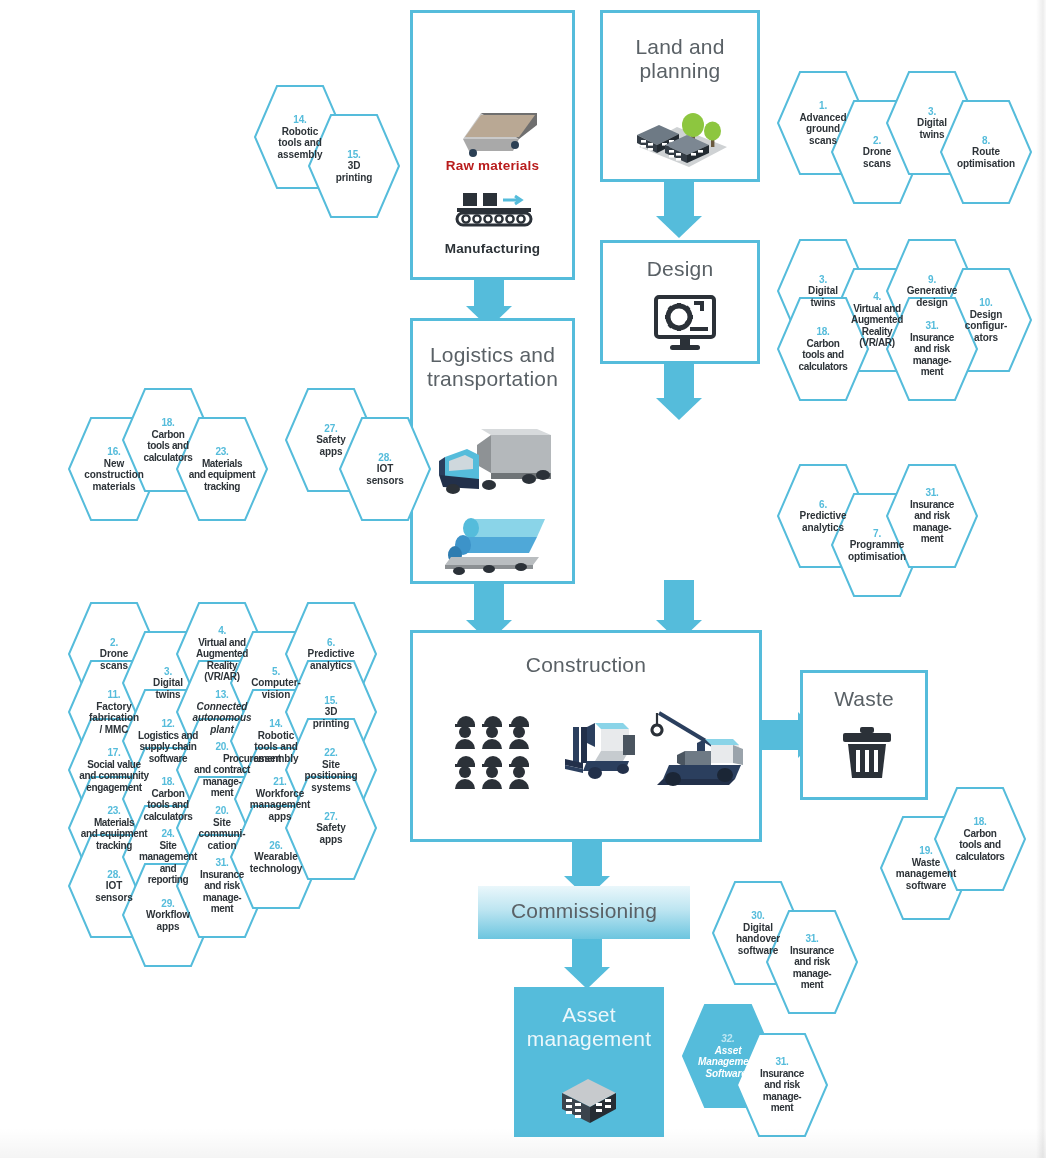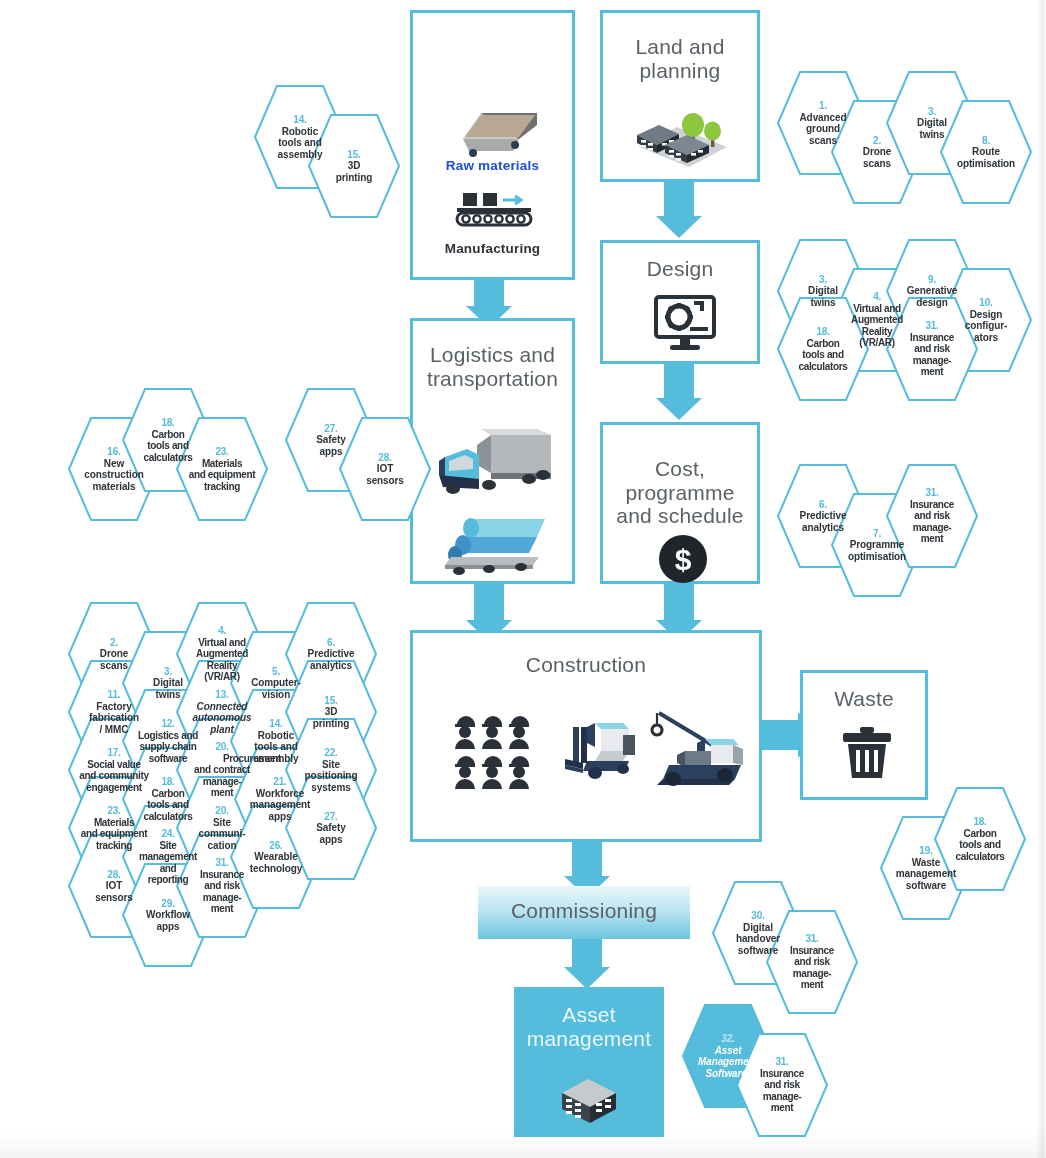--- a/index.html
+++ b/index.html
@@ -85,21 +85,21 @@
     <div class="ic" style="left:38px;top:92px;">
       <svg width="92" height="52" viewBox="0 0 92 52">
         <polygon points="12,34 30,8 86,8 68,34" fill="#c9c9c9"></polygon>
         <polygon points="12,34 68,34 62,46 18,46" fill="#a9a9a9"></polygon>
         <polygon points="30,8 86,8 86,20 68,34" fill="#6f6f6f"></polygon>
         <polygon points="30,10 84,10 68,32 14,32" fill="#b9a894"></polygon>
         <circle cx="22" cy="48" r="4" fill="#2b3f54"></circle>
         <circle cx="64" cy="40" r="4" fill="#2b3f54"></circle>
       </svg>
     </div>
-    <div class="stage-title" style="top:145px;font-size:13.5px;font-weight:700;color:#1d4ed8;">Raw materials</div>
+    <div class="stage-title" style="top:145px;font-size:13.5px;font-weight:700;color:#b91c1c;">Raw materials</div>
 
     <div class="ic" style="left:42px;top:178px;">
       <svg width="82" height="38" viewBox="0 0 82 38">
         <rect x="8" y="2" width="14" height="13" fill="#2b3138"></rect>
         <rect x="28" y="2" width="14" height="13" fill="#2b3138"></rect>
         <path d="M48 9 h16 M60 5 l6 4 -6 4" stroke="#55bcdb" stroke-width="3" fill="none"></path>
         <rect x="2" y="17" width="74" height="4" fill="#2b3138"></rect>
         <rect x="2" y="22" width="74" height="12" rx="6" fill="none" stroke="#2b3138" stroke-width="3"></rect>
         <g fill="none" stroke="#2b3138" stroke-width="2.4">
           <circle cx="11" cy="28" r="3.6"></circle>
@@ -164,31 +164,20 @@
           <path d="M25 8 v4 M25 32 v4 M11 22 h4 M35 22 h4 M15 12 l3 3 M32 26 l3 3 M35 12 l-3 3 M18 29 l-3 3"></path>
         </g>
         <path d="M40 8 l8 0 0 8" fill="none" stroke="#2b3138" stroke-width="4"></path>
         <rect x="36" y="32" width="18" height="4" fill="#2b3138"></rect>
         <rect x="26" y="42" width="10" height="8" fill="#2b3138"></rect>
         <rect x="16" y="50" width="30" height="5" rx="2.5" fill="#2b3138"></rect>
       </svg>
     </div>
   </div>
 
-  <div class="stage-box" style="left:600px;top:422px;width:160px;height:162px;">
-    <div class="stage-title" style="top:32px;font-size:21px;white-space:pre-line;">Cost,
-programme
-and schedule</div>
-    <div class="ic" style="left:54px;top:108px;">
-      <svg width="52" height="52" viewBox="0 0 52 52">
-        <circle cx="26" cy="26" r="24" fill="#1f252b"></circle>
-        <text x="26" y="37" font-family="Liberation Sans, sans-serif" font-size="30" font-weight="bold" fill="#ffffff" text-anchor="middle">$</text>
-      </svg>
-    </div>
-  </div>
 
   <div class="stage-box" style="left:410px;top:318px;width:165px;height:266px;">
     <div class="stage-title" style="top:22px;font-size:21px;white-space:pre-line;">Logistics and
 transportation</div>
     <div class="ic" style="left:24px;top:106px;">
       <svg width="120" height="80" viewBox="0 0 120 80">
         <polygon points="54,8 114,8 114,46 54,46" fill="#b4b8bb"></polygon>
         <polygon points="54,8 54,46 40,38 40,18" fill="#8e9295"></polygon>
         <polygon points="54,8 114,8 100,2 44,2" fill="#d7dadc"></polygon>
         <polygon points="54,46 114,46 114,52 54,52" fill="#6f7477"></polygon>

